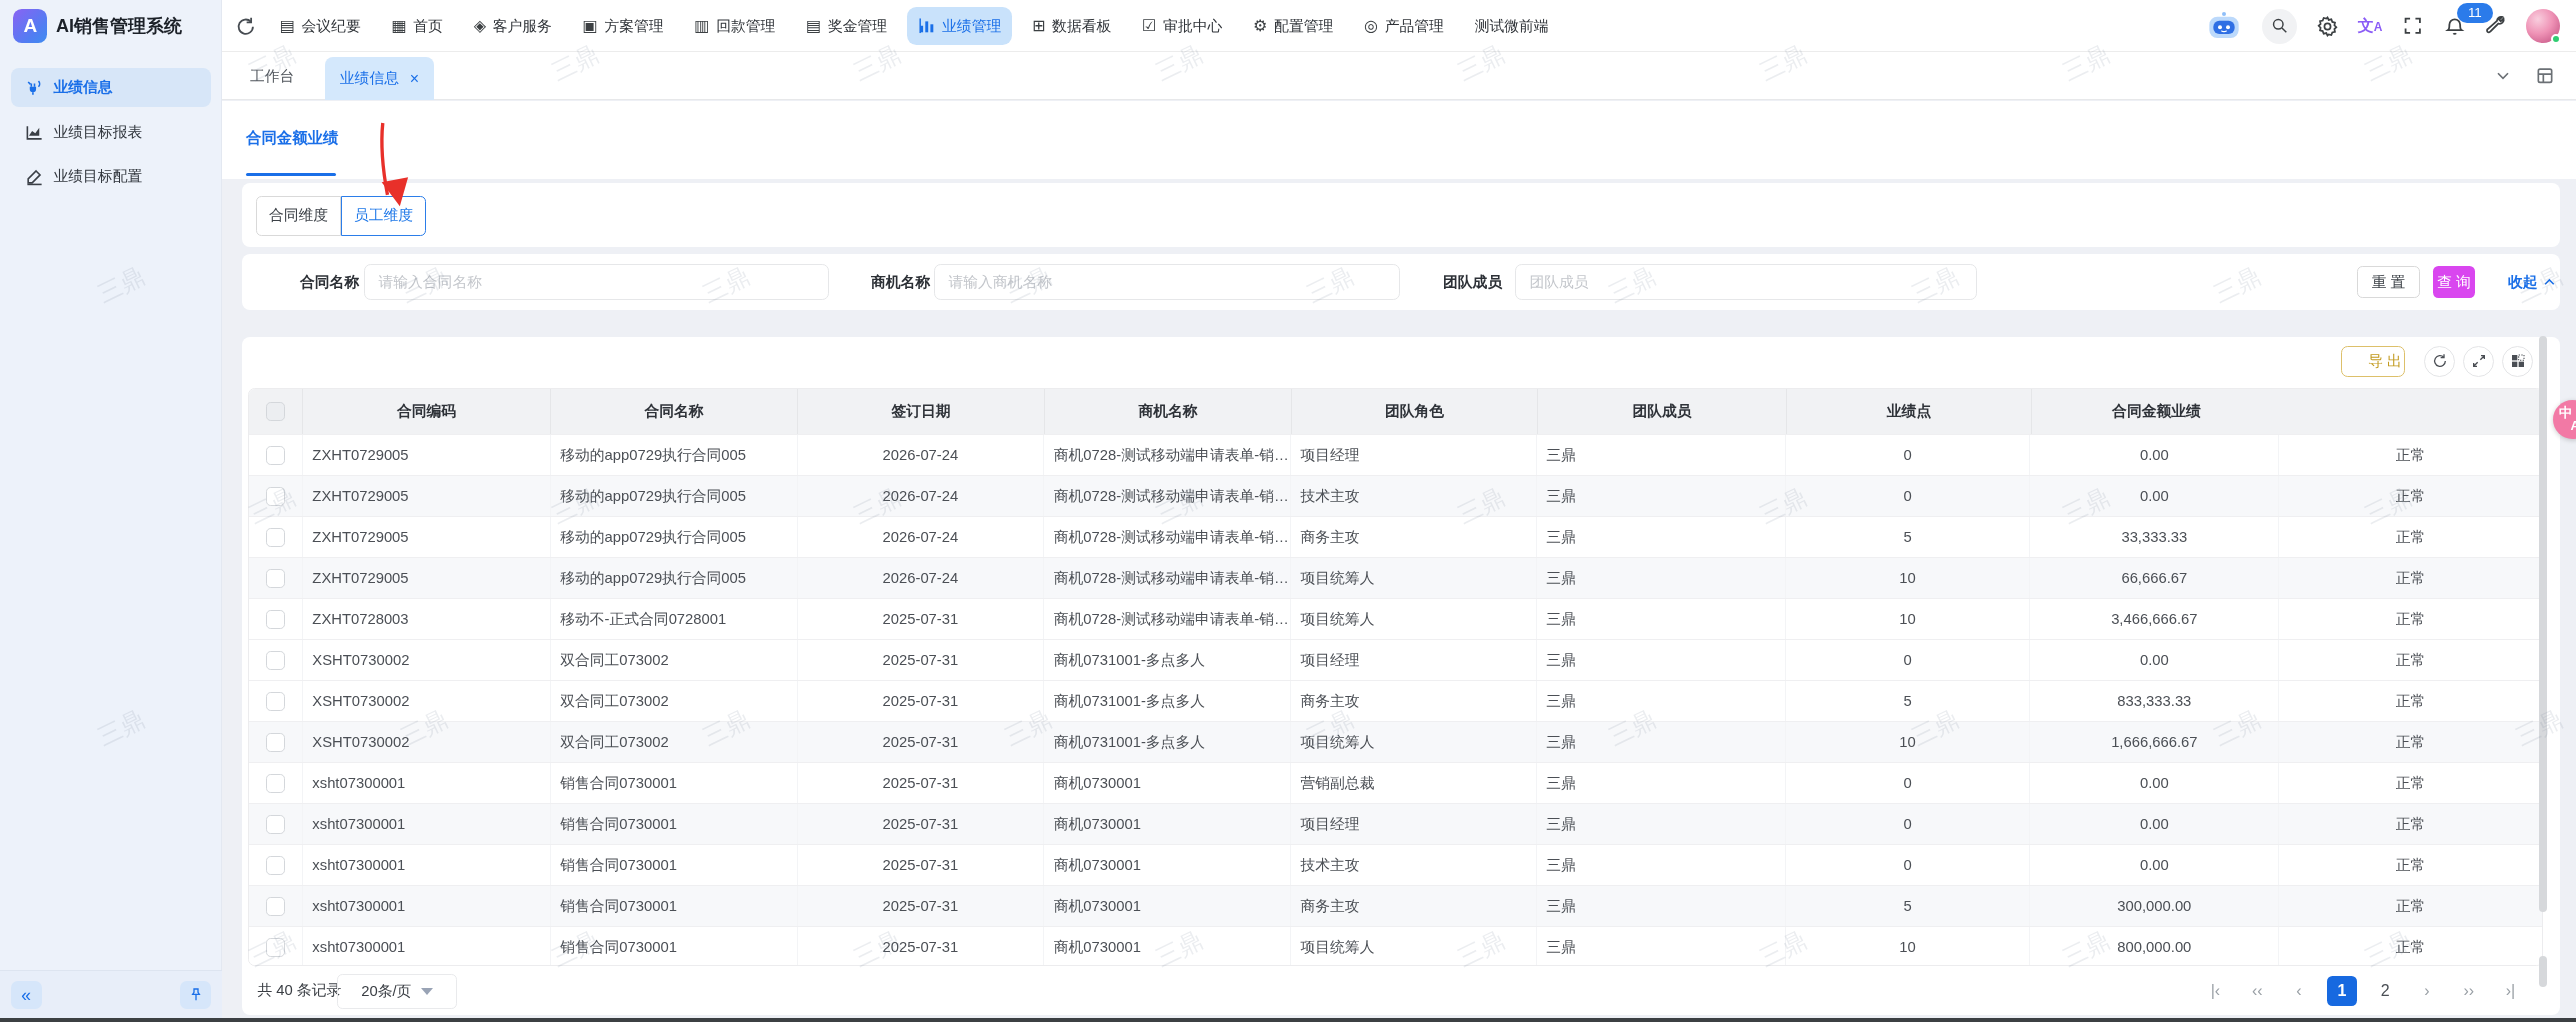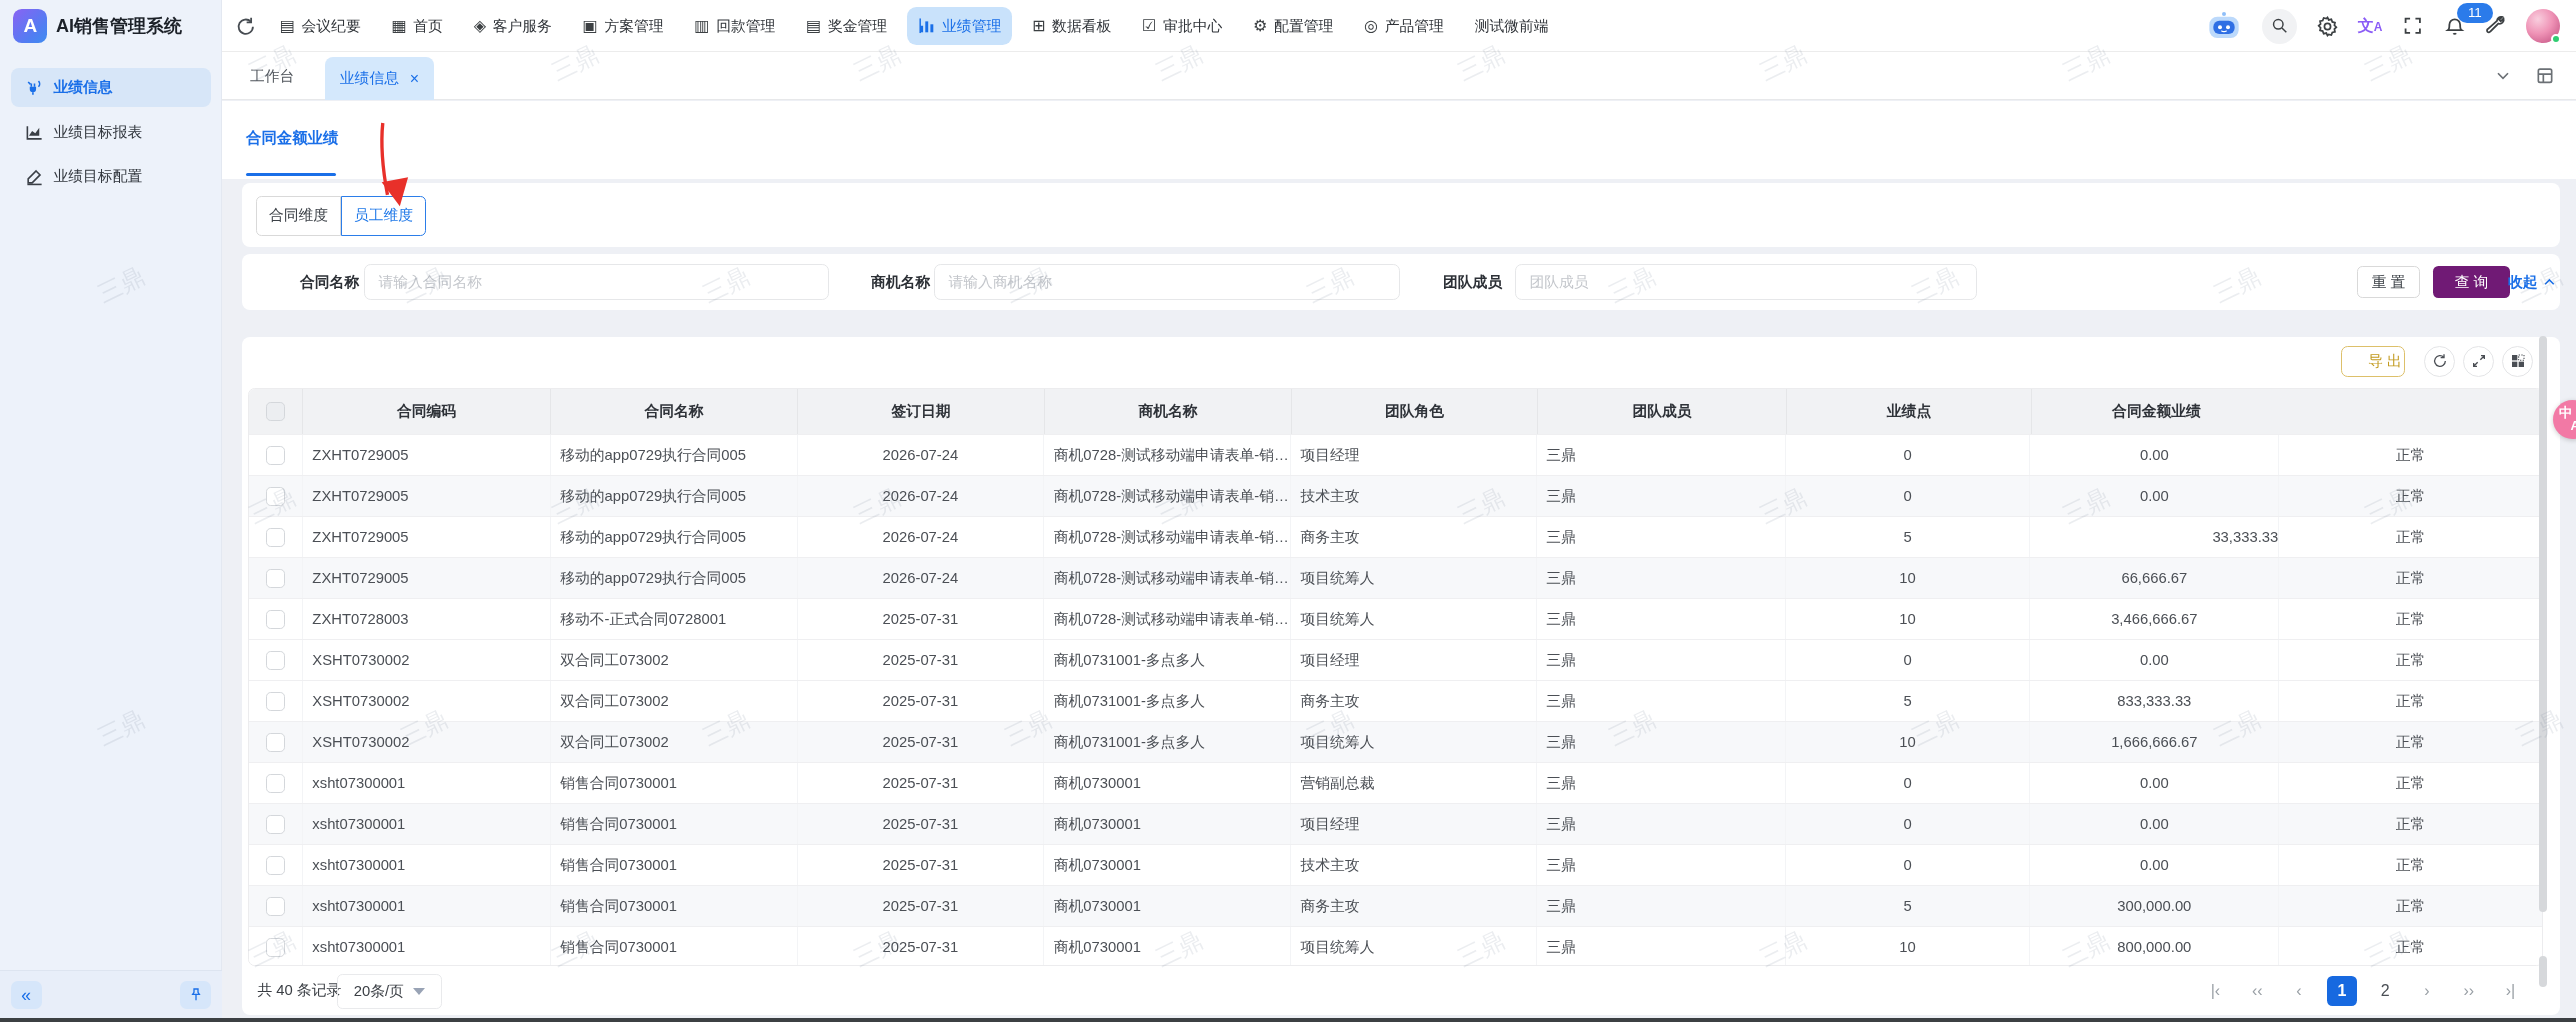--- a/index.html
+++ b/index.html
@@ -69,21 +69,21 @@
   #seg-employee { left:99px; border-radius:0 5.4px 5.4px 0; border:0.7px solid #2b7de9; color:#1f78e8; }
 
   #filter-card { left:242px; top:254px; width:2318px; height:56px; }
   .f-label { position:absolute; top:0; height:56px; display:flex; align-items:center; font-size:14.8px; font-weight:bold; color:#2c3036; }
   .f-input { position:absolute; top:10px; height:36px; border:0.7px solid #e6e7e9; border-radius:6.7px; padding:0 13.4px;
      font-size:14.8px; color:#333; outline:none; font-family:inherit; }
   .f-input::placeholder { color:#c3c6cb; }
   .btn { position:absolute; top:12px; height:32px; border-radius:5.4px; font-size:14.8px; display:flex;
      align-items:center; justify-content:center; cursor:pointer; }
   #btn-reset { left:2115px; width:63px; border:0.7px solid #d9d9d9; background:#fff; color:#3c4147; }
-  #btn-search { left:2191px; width:77px; background:#701a75; color:#fff; }
+  #btn-search { left:2191px; width:42px; background:#d946ef; color:#fff; }
   #link-collapse { position:absolute; left:2266px; top:0; height:56px; display:flex; align-items:center; gap:4px;
      color:#1a6fe8; font-size:14.8px; font-weight:bold; cursor:pointer; }
 
   #main-card { left:242px; top:337px; width:2318px; height:678px; }
   #btn-export { position:absolute; left:2099px; top:8.7px; width:64px; height:31px; border:0.7px solid #ddc06a;
      border-radius:6.7px; color:#c29a1f; font-size:14.8px; display:flex; align-items:center; justify-content:center; cursor:pointer;padding-left:24px; }
   .circ-btn { position:absolute; top:8.7px; width:31px; height:31px; border-radius:50%; border:0.7px solid #e4e5e7;
      display:flex; align-items:center; justify-content:center; color:#4a4e54; cursor:pointer; background:#fff; }
 
   
@@ -99,21 +99,21 @@
      height:100%; overflow:hidden; white-space:nowrap; }
   .td:last-child { border-right:none; }
   .td.c { justify-content:center; }
   .td.l { justify-content:flex-start; padding-left:9.4px; }
   .td .ell { overflow:hidden; text-overflow:ellipsis; white-space:nowrap; width:100%; }
   .cb { width:19px; height:19px; border:0.7px solid #d4d7db; border-radius:4.7px; background:#fff; cursor:pointer; }
   .cb.head { background:#eceef1; }
 
   
   #foot-total { position:absolute; left:15.4px; top:631px; height:44px; display:flex; align-items:center; font-size:14.8px; color:#3a3e44; }
-  #page-size { position:absolute; left:95px; top:637px; width:105px; height:35px; border:0.7px solid #e9eaec; border-radius:5.4px;
+  #page-size { position:absolute; left:95px; top:637px; width:120px; height:35px; border:0.7px solid #e9eaec; border-radius:5.4px;
      display:flex; align-items:center; justify-content:center; gap:9.4px; font-size:14.8px; color:#3a3e44; cursor:pointer; }
   #page-size .tri { width:0; height:0; border-left:6px solid transparent; border-right:6px solid transparent; border-top:7.4px solid #99a3b5; }
   #pagination { position:absolute; right:36px; top:634px; height:40px; display:flex; align-items:center; gap:14.8px; }
   .pg { min-width:27px; height:27px; display:flex; align-items:center; justify-content:center;
      color:#9aa0a6; font-size:16px; cursor:pointer; user-select:none; }
   .pg.num { color:#4a4f55; }
   .pg.active { background:#1769e0; color:#fff; border-radius:5.4px; font-weight:bold; width:29.5px; height:29.5px; }
 
   
   #scroll-thumb { position:absolute; left:2539px; top:336px; width:8px; height:576px; border-radius:4px; background:#d6d8db; z-index:5; cursor:pointer; }
@@ -458,21 +458,21 @@
             <div class="td l" style="width: 246px;">
               <span class="ell">商务主攻</span>
             </div>
             <div class="td l" style="width: 249px;">
               <span class="ell">三鼎</span>
             </div>
             <div class="td c" style="width: 245px;">
               <span class="ell" style="text-align: center;">5</span>
             </div>
             <div class="td c" style="width: 249px;">
-              <span class="ell" style="text-align: right;">33,333.33</span>
+              <span class="ell" style="text-align: center;">33,333.33</span>
             </div>
             <div class="td c" style="width: 263px;">
               <span class="ell" style="text-align: center;">正常</span>
             </div>
           </div>
           <div class="trow stripe">
             <div class="td c" style="width: 54px;">
               <span class="cb"></span>
             </div>
             <div class="td l" style="width: 248px;">

